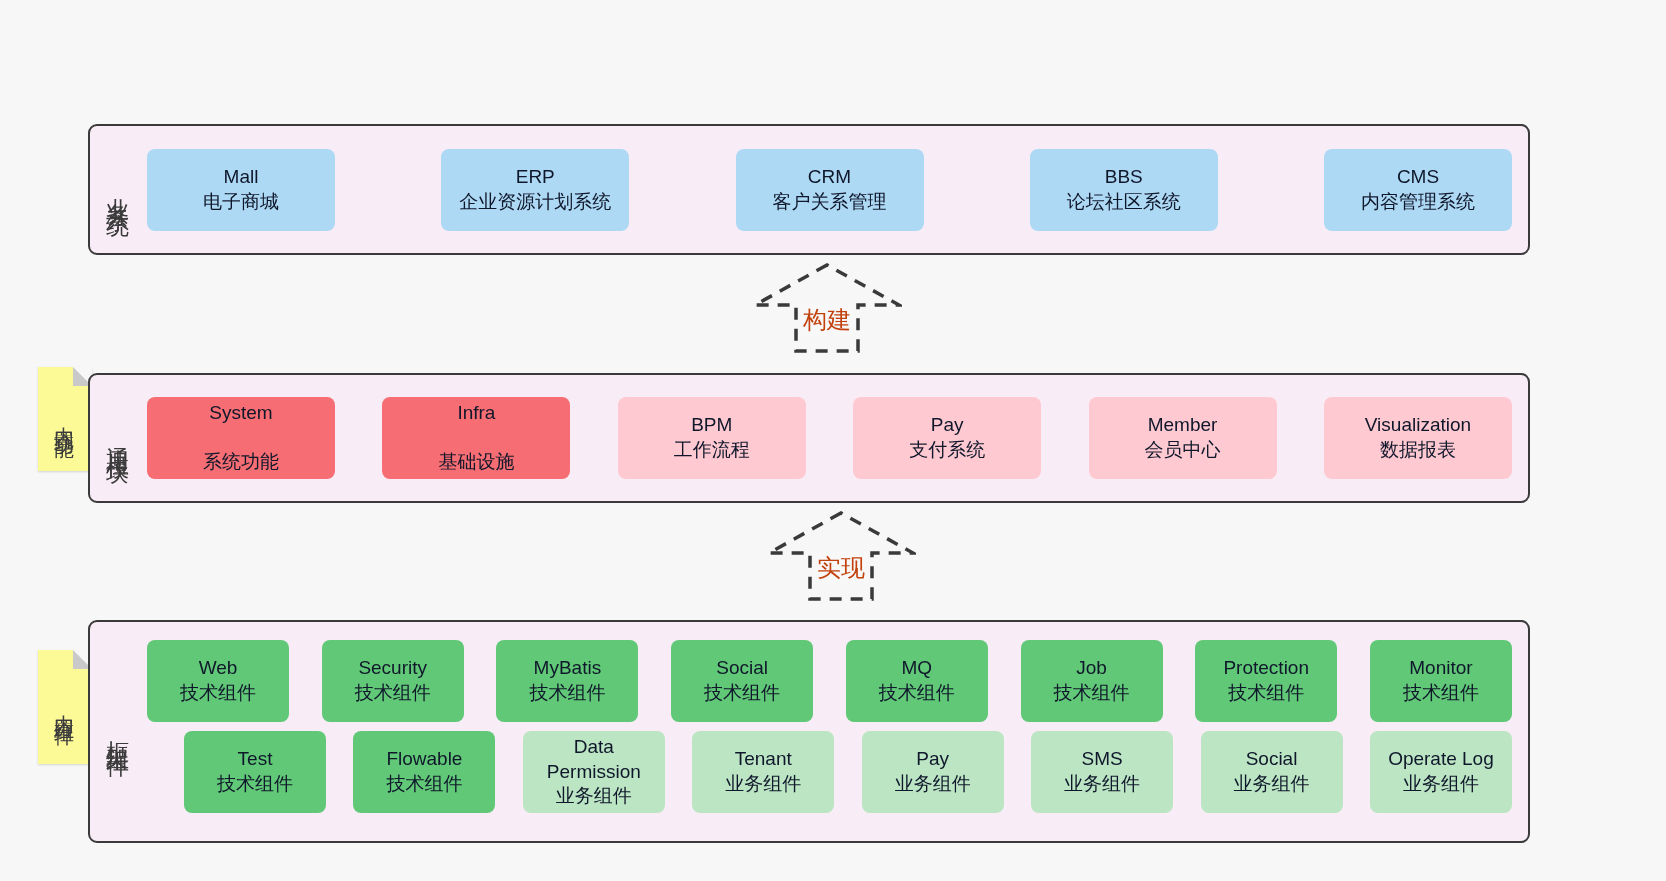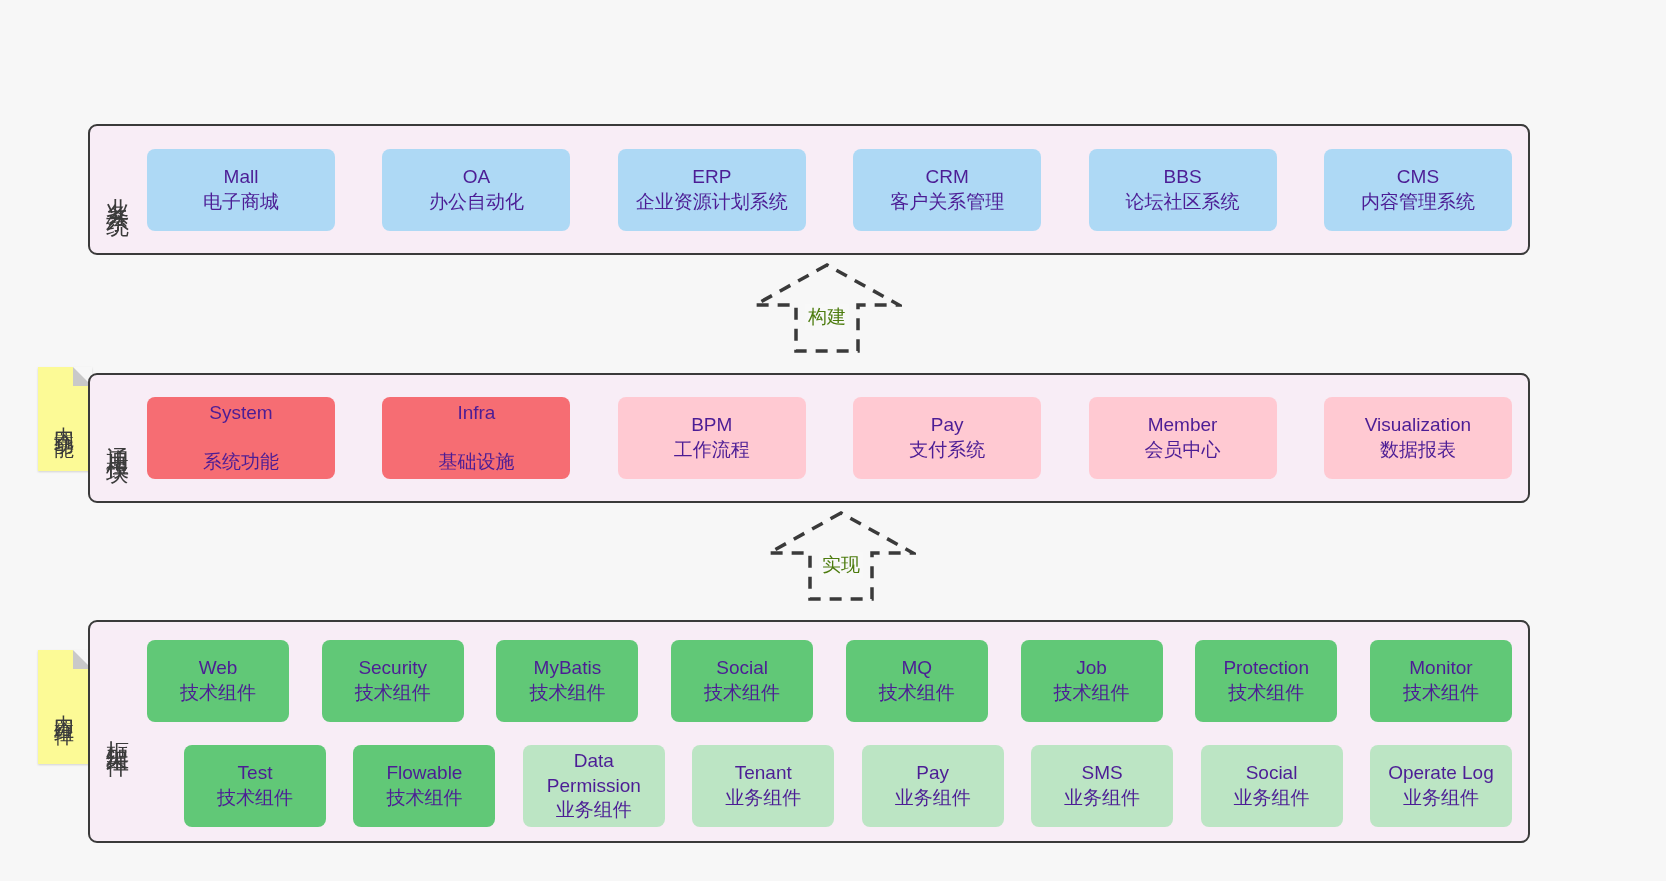--- a/index.html
+++ b/index.html
@@ -19,25 +19,25 @@
     position:absolute;left:13px;top:50%;transform:translateY(-50%);
     writing-mode:vertical-rl;text-orientation:upright;
     font-size:23px;letter-spacing:5px;color:#3b3b3b;white-space:nowrap;
   }
   
   .box-row{
     position:absolute;left:57px;right:16px;display:flex;justify-content:space-between;
   }
   .row-center{top:50%;transform:translateY(-50%);}
   #comp-row-1{top:18px;}
-  #comp-row-2{top:123px;padding-left:37px;}
+  #comp-row-2{top:109px;padding-left:37px;}
   .box{
     box-sizing:border-box;border-radius:8px;padding:2px 8px;
     display:flex;flex-direction:column;justify-content:center;align-items:center;
-    text-align:center;font-size:19px;line-height:1.3;color:#4c1d95;
+    text-align:center;font-size:19px;line-height:1.3;color:#0f172a;
   }
   .box-w6{width:188px;height:82px;}
   .box-w8{width:142px;height:82px;}
   .blue{background:#aed9f5;}
   .red{background:#f66d73;gap:24px;}
   .pink{background:#ffc9d2;text-align:center;}
   .g-dark{background:#61c877;text-align:center;}
   .g-light{background:#bce5c4;}
   
   .note{
@@ -55,45 +55,41 @@
     writing-mode:vertical-rl;text-orientation:upright;
     font-size:20px;letter-spacing:4px;color:#3b3b3b;
   }
   
   .arrow{position:absolute;width:150px;height:92px;z-index:3;}
   .arrow svg{position:absolute;inset:0;}
   #arrow-build{left:752px;top:262px;}
   #arrow-implement{left:766px;top:510px;}
   .arrow-label{
     position:absolute;left:50%;top:42px;transform:translateX(-50%);
-    background:#f8f8f8;padding:0 3px;font-size:19px;color:#4d7c0f;white-space:nowrap;
+    background:#f8f8f8;padding:0 3px;font-size:24px;color:#c2410c;white-space:nowrap;
   }
 </style>
 </head>
 <body>
 
 <div class="canvas">
 
   <div class="note" id="note-modules">
     <span class="note-text">内置功能</span>
   </div>
   <div class="note" id="note-components">
     <span class="note-text">内置组件</span>
   </div>
 
   <div class="layer" id="layer-business">
     <span class="layer-label">业务系统</span>
     <div class="box-row row-center">
       <div class="box box-w6 blue">
         <span>Mall</span>
         <span>电子商城</span>
-      </div>
-      <div class="box box-w6 blue">
-        <span>OA</span>
-        <span>办公自动化</span>
       </div>
       <div class="box box-w6 blue">
         <span>ERP</span>
         <span>企业资源计划系统</span>
       </div>
       <div class="box box-w6 blue">
         <span>CRM</span>
         <span>客户关系管理</span>
       </div>
       <div class="box box-w6 blue">

